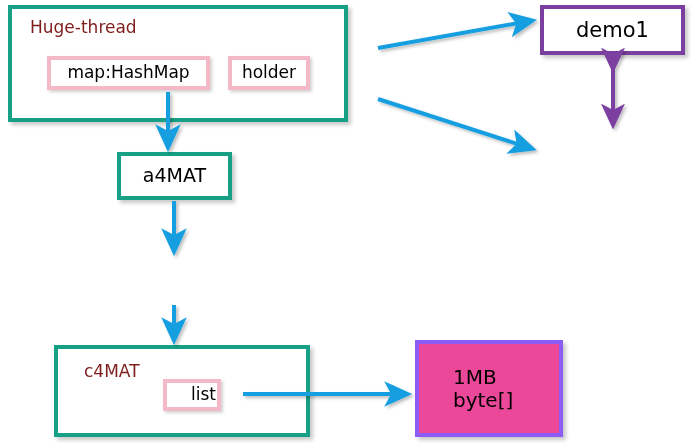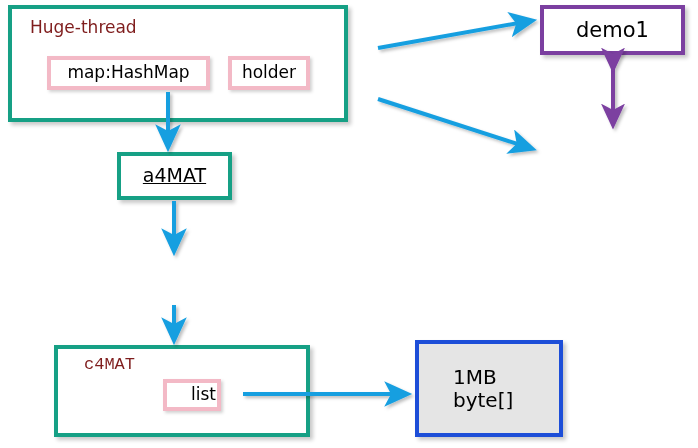--- a/index.html
+++ b/index.html
@@ -10,21 +10,21 @@
     overflow:hidden;
     position:relative;
   }
   #canvas{position:absolute;left:0;top:0;width:698px;height:448px;}
 
   .node{position:absolute;box-sizing:border-box;background:#ffffff;
         box-shadow:3px 3px 4px rgba(0,0,0,0.22);}
   .green-node{border:4px solid #16a085;}
   .purple-node{border:4px solid #7b3fa0;}
   .pink-node{border:4px solid #f3b9c6;box-shadow:2px 2px 3px rgba(0,0,0,0.18);}
-  .yellow-node{border:4px solid #1d4ed8;background:#e5e5e5;}
+  .yellow-node{border:4px solid #8b5cf6;background:#ec4899;}
 
   .center-text{
     width:100%;height:100%;
     display:flex;align-items:center;justify-content:center;
     font-size:19px;color:#000;line-height:1.15;text-align:right;
     white-space:pre-line;
   }
   .node-label{
     position:absolute;font-size:17px;color:#7f1d1d;
   }
@@ -41,27 +41,27 @@
   </div>
 
   <div class="node pink-node" style="left:228px;top:56px;width:82px;height:34px;">
     <div class="center-text" style="font-size:17px;">holder</div>
   </div>
 
   <div class="node pink-node" style="left:47px;top:56px;width:163px;height:34px;">
     <div class="center-text" style="font-size:17px;">map:HashMap</div>
   </div>
 
-  <div class="node green-node" style="left:117px;top:152px;width:115px;height:48px;text-decoration:underline;">
+  <div class="node green-node" style="left:117px;top:152px;width:115px;height:48px;">
     <div class="center-text">a4MAT</div>
   </div>
 
 
   <div class="node green-node" style="left:54px;top:345px;width:256px;height:92px;">
-    <div class="node-label" style="left:26px;top:6px;font-family:Liberation Mono, monospace;">c4MAT</div>
+    <div class="node-label" style="left:26px;top:12px;">c4MAT</div>
   </div>
 
   <div class="node pink-node" style="left:163px;top:379px;width:58px;height:32px;padding-left:23px;">
     <div class="center-text" style="font-size:17px;">list</div>
   </div>
 
   <div class="node yellow-node" style="left:415px;top:340px;width:148px;height:97px;">
     <div class="center-text" style="font-size:20px;text-align:left;justify-content:flex-start;padding-left:34px;">1MB
 byte[]</div>
   </div>

